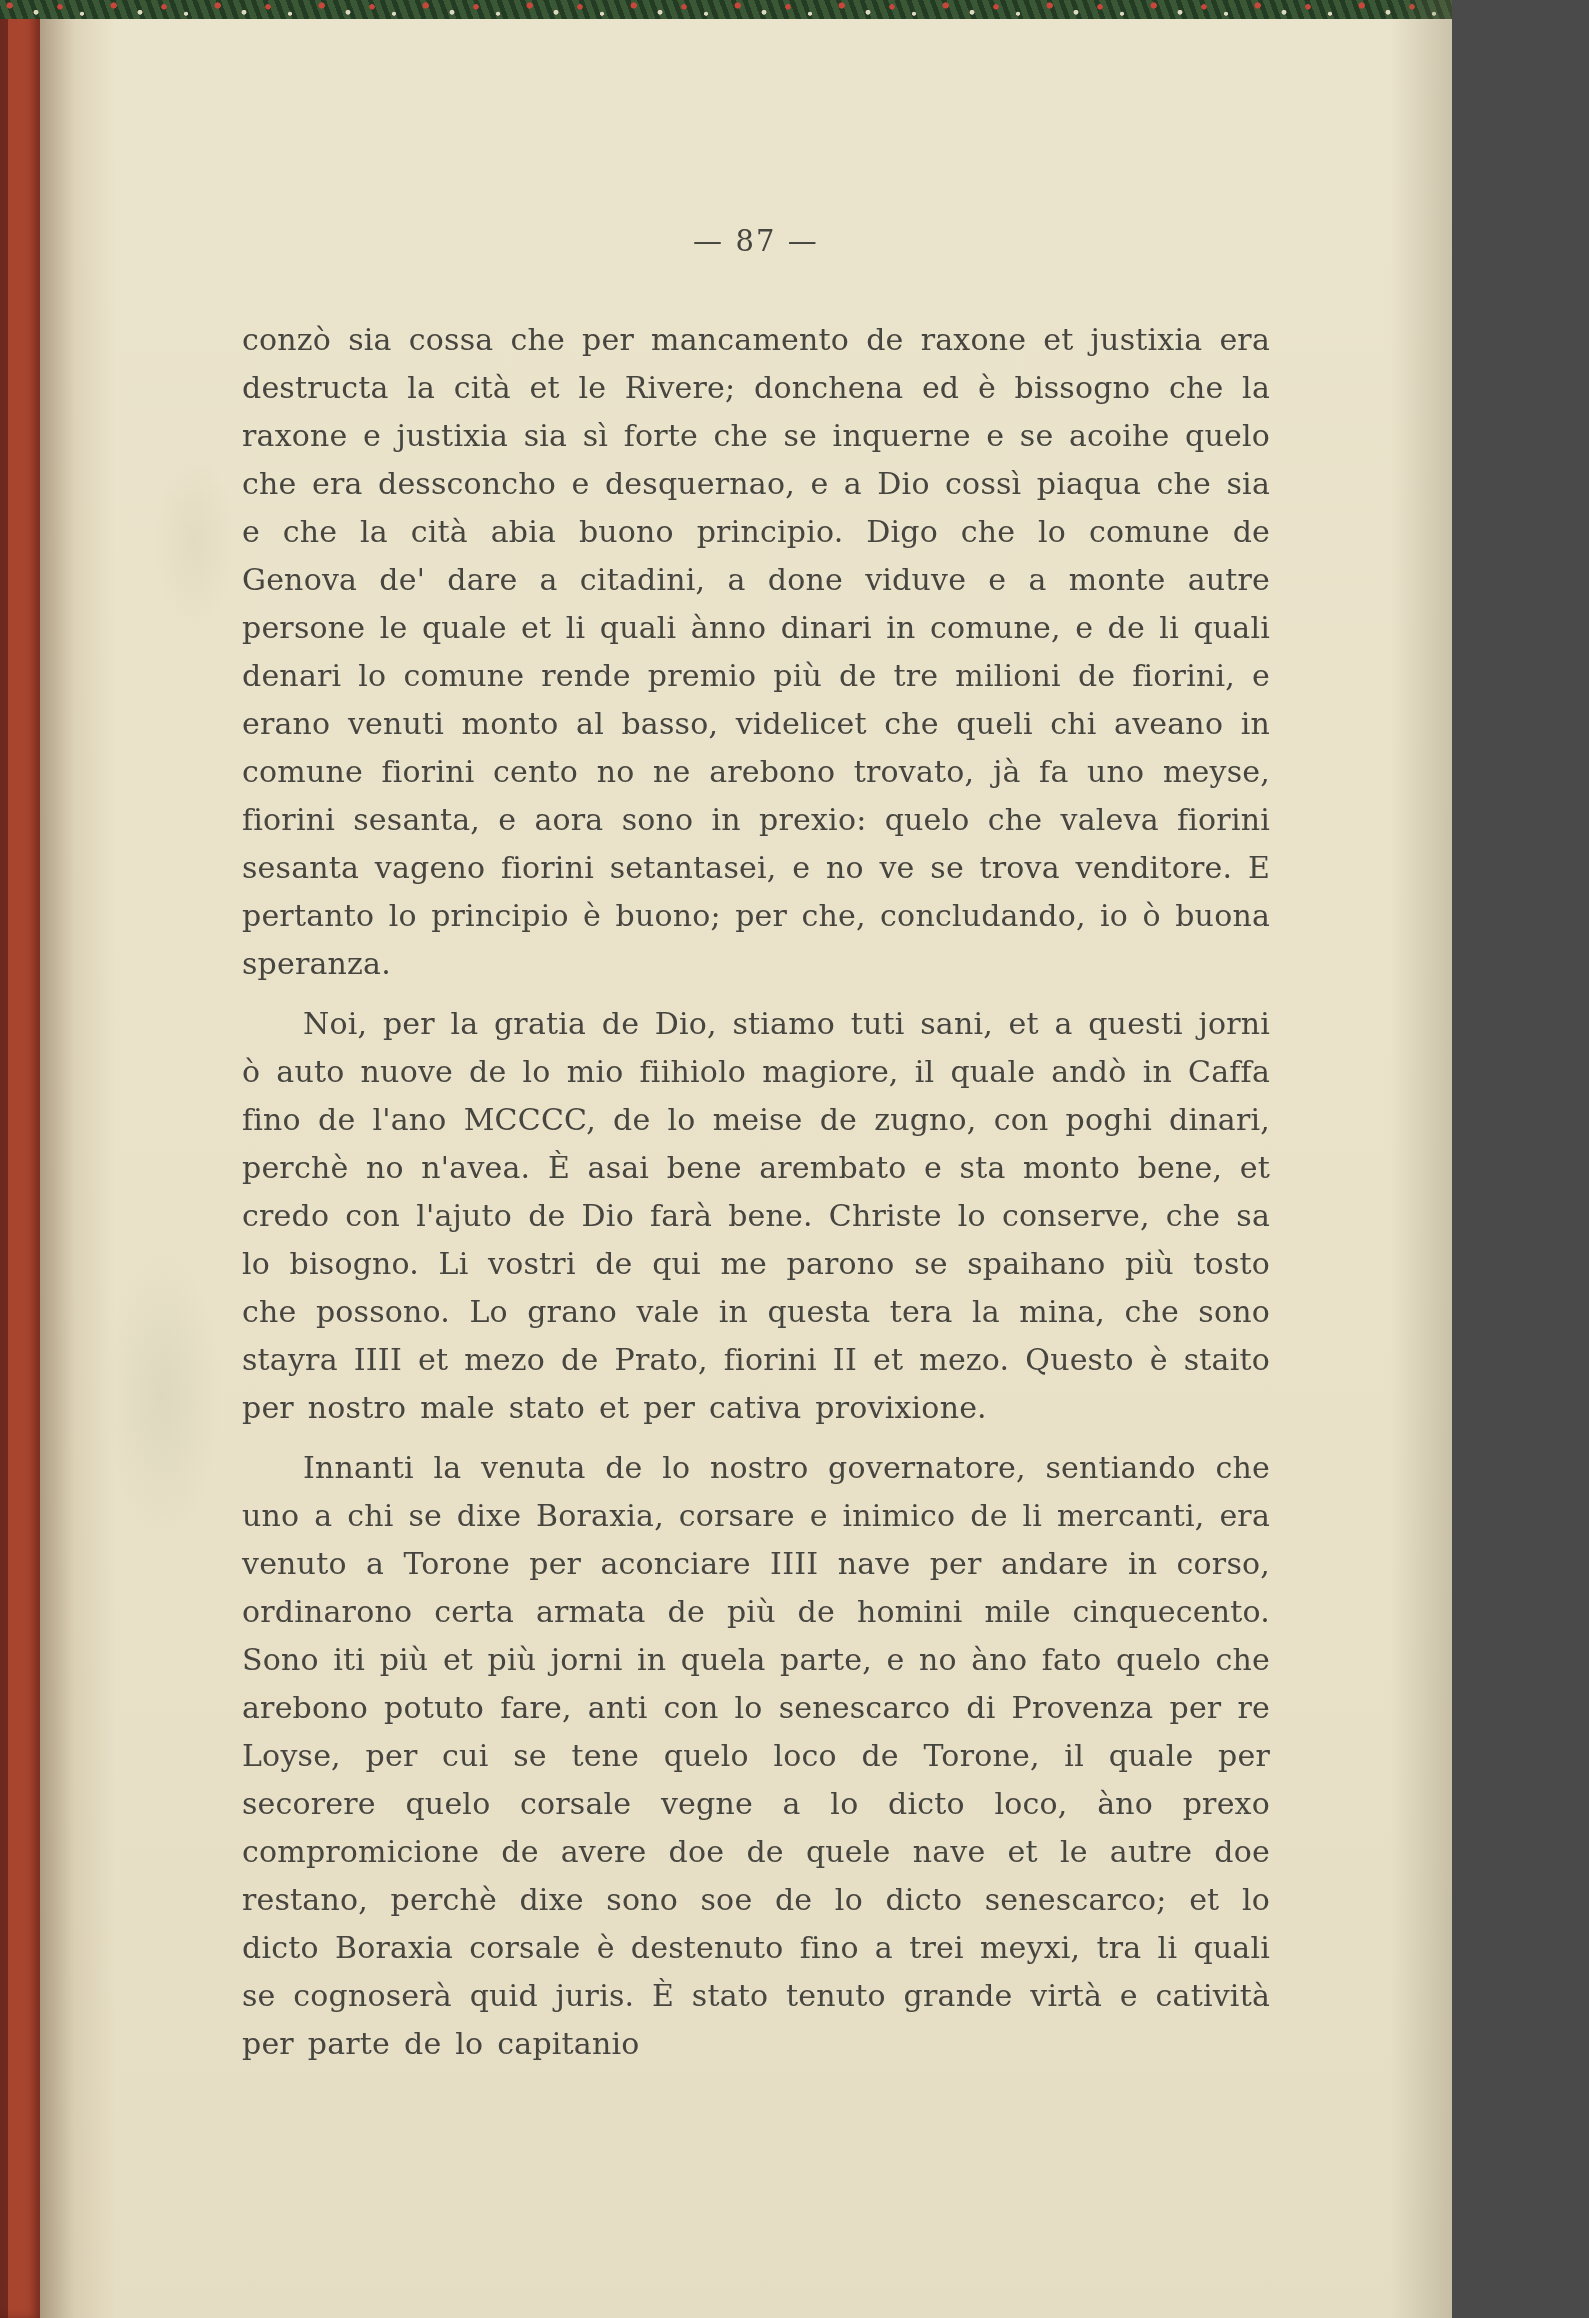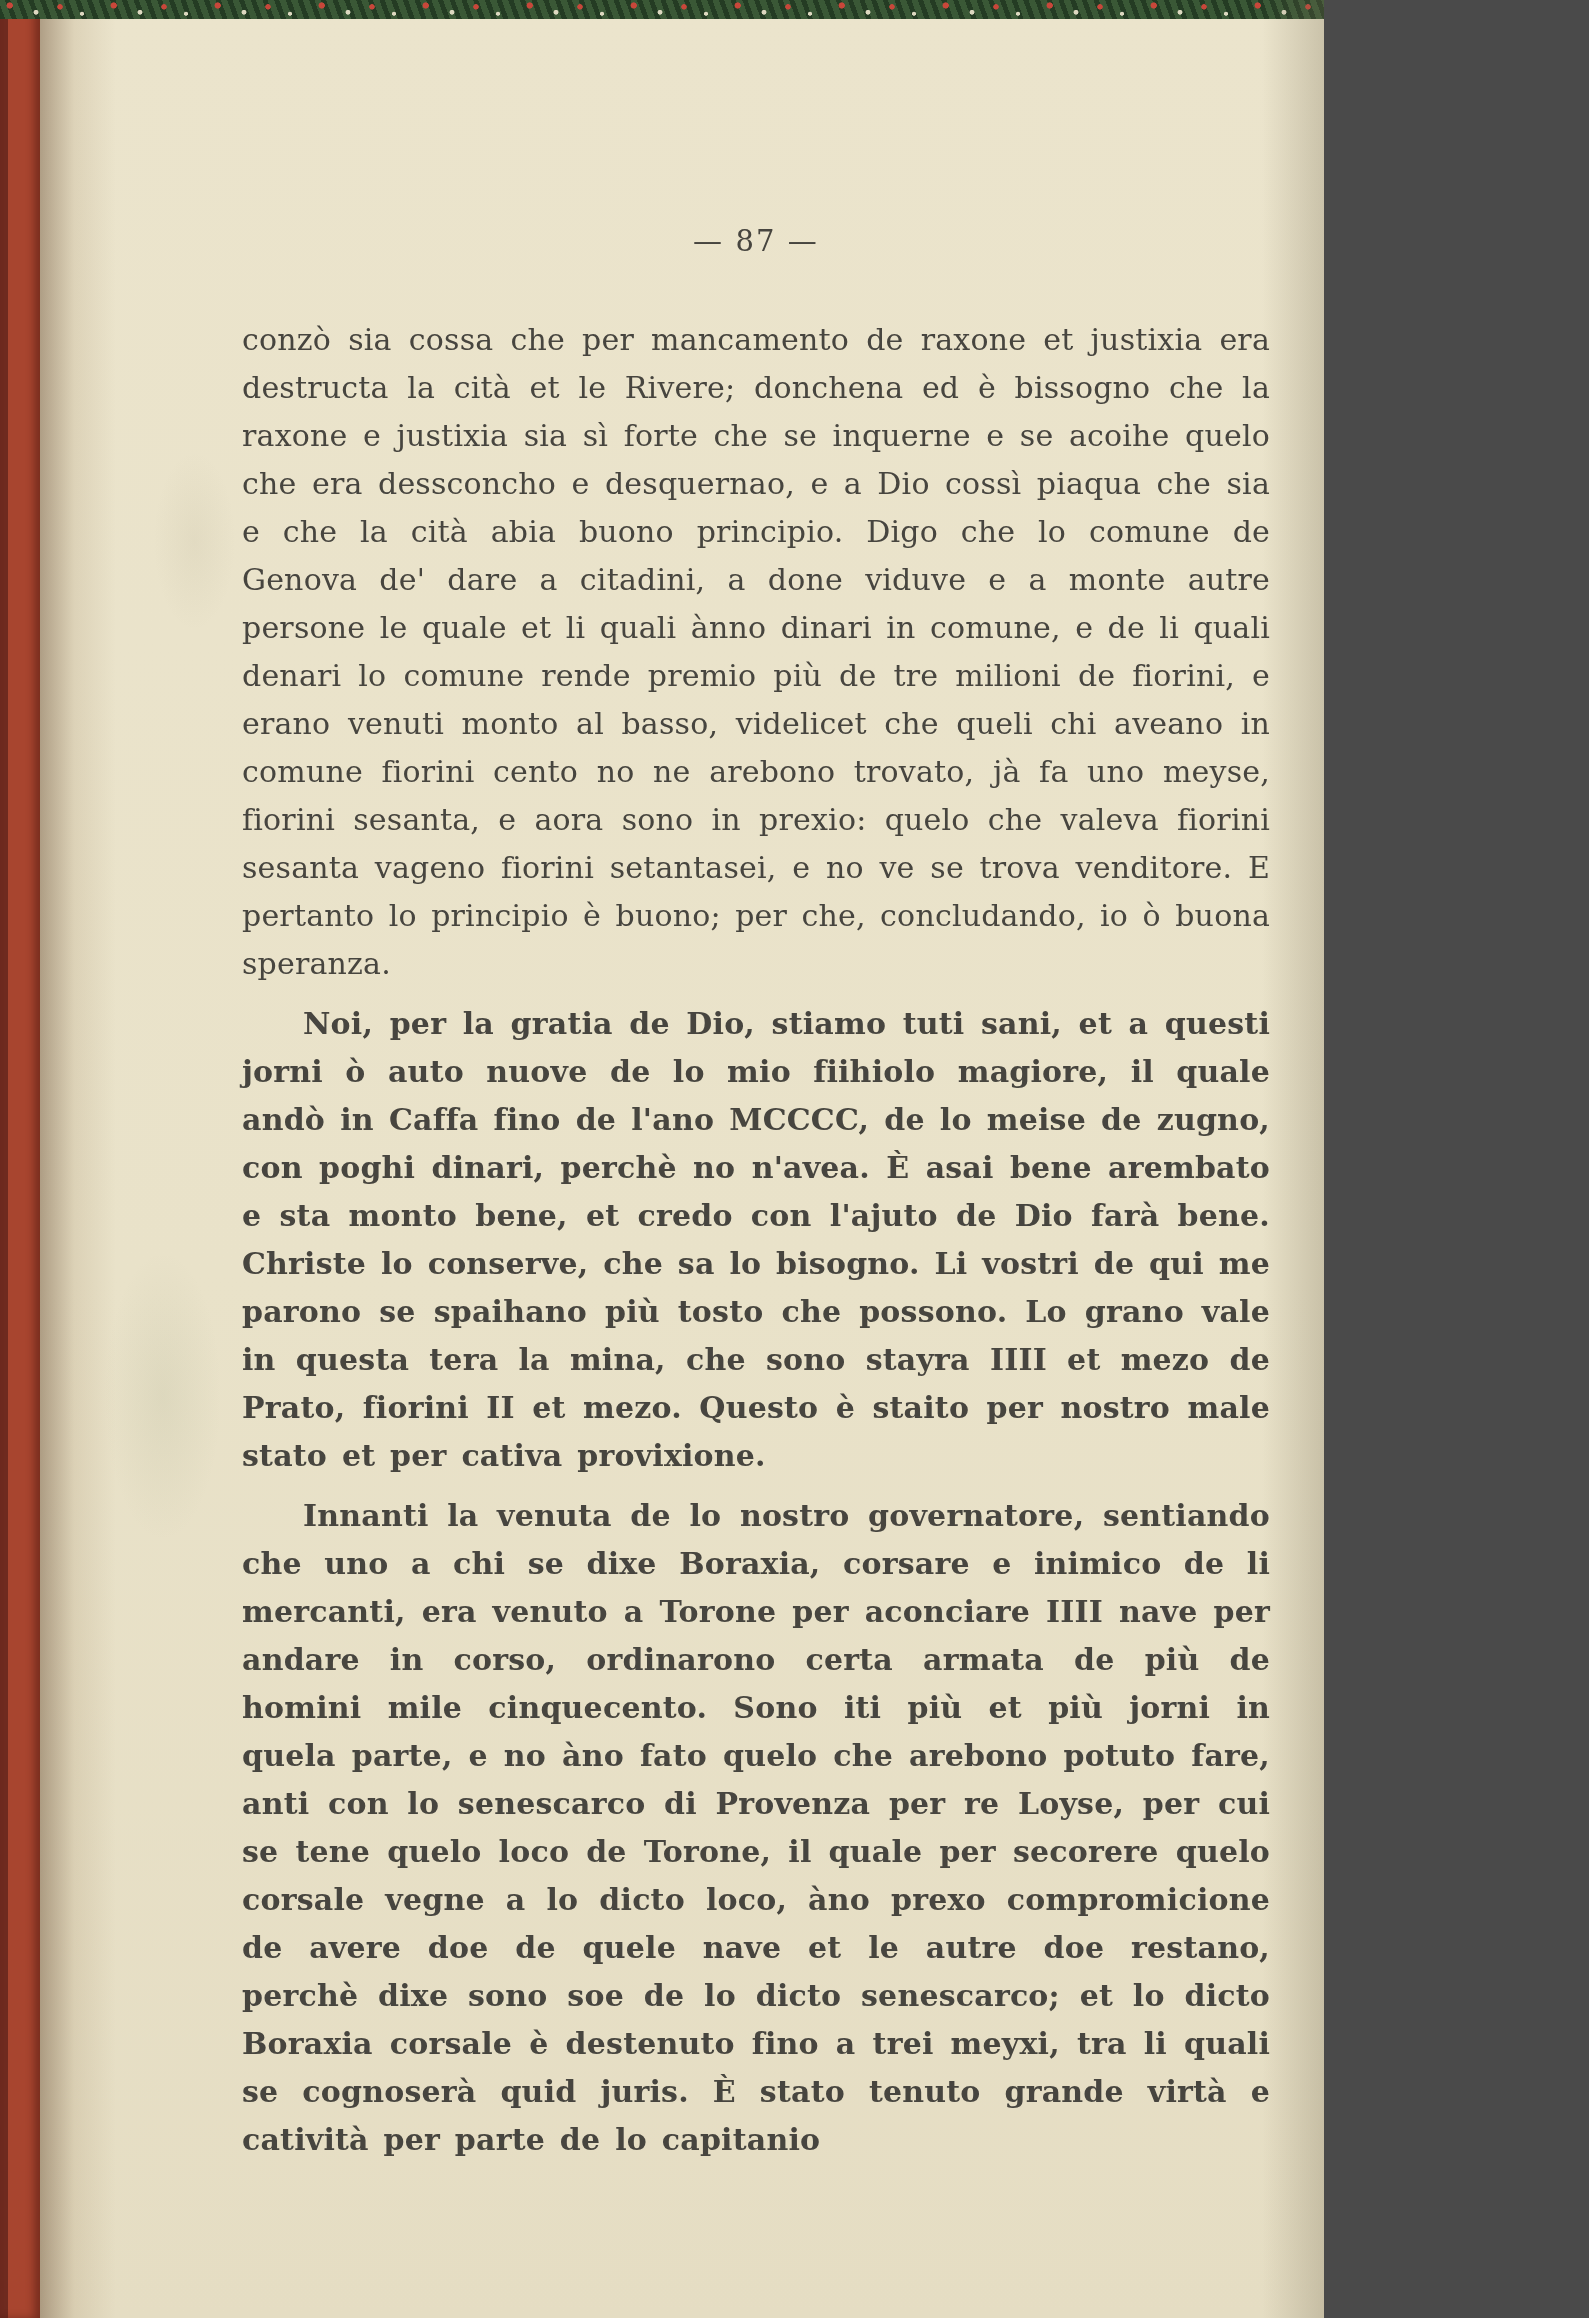--- a/index.html
+++ b/index.html
@@ -1,20 +1,20 @@
 <!DOCTYPE html>
 <html style="font-size:11px"><head>
 <meta charset="utf-8">
 <style>
   * { box-sizing: border-box; }
   html, body { margin: 0; padding: 0; background: #4a4a4a; }
 
   .scan {
     position: relative;
-    width: 1324px;
+    width: 1452px;
     height: 2319px;
     overflow: hidden;
     background: linear-gradient(180deg, #ebe4cc 0%, #e9e2c9 55%, #e5ddc3 100%);
     font-family: "DejaVu Serif", "Liberation Serif", serif;
   }
 
   
   .cloth-top {
     position: absolute; top: 0; left: 0; width: 100%; height: 19.4px;
     background-color: #3a5836;
@@ -74,21 +74,21 @@
   }
 
   .para {
     margin: 12px;
     font-size: 30px;
     line-height: 48px;
     text-align: justify;
     word-spacing: 4.2px;
     letter-spacing: 0.2px;
   }
-  .para.indent { text-indent: 61px; font-weight: bold; }
+  .para.indent { text-indent: 61px; }
 </style>
 </head>
 <body>
 
 <div class="scan">
 
   <div class="spine"></div>
   <div class="page-crease"></div>
   <div class="cloth-top"></div>
   <div class="edge-right"></div>

